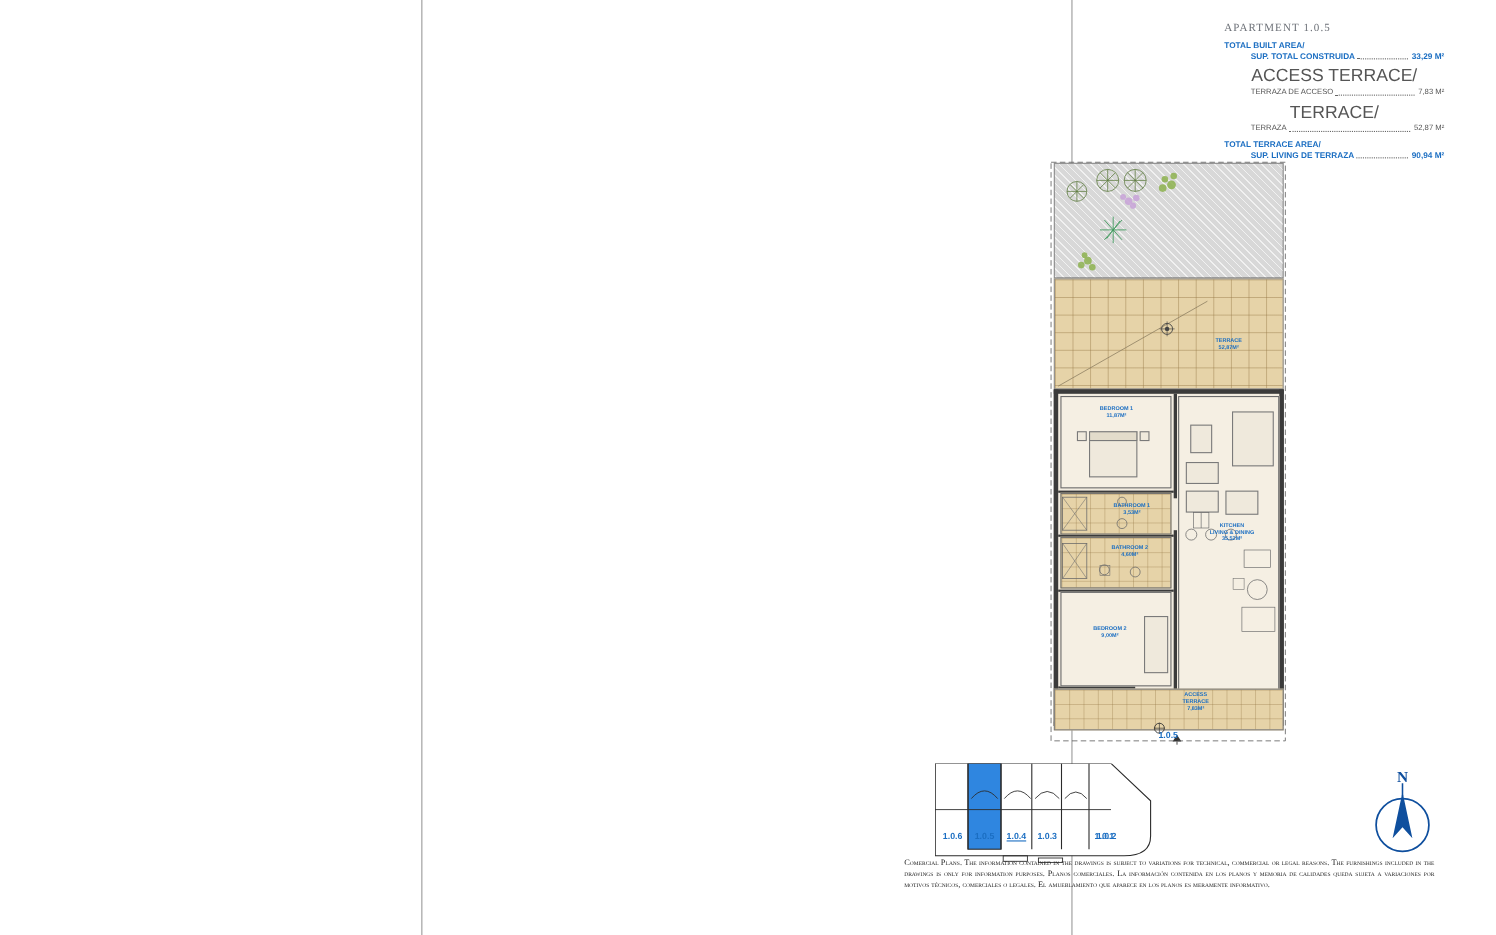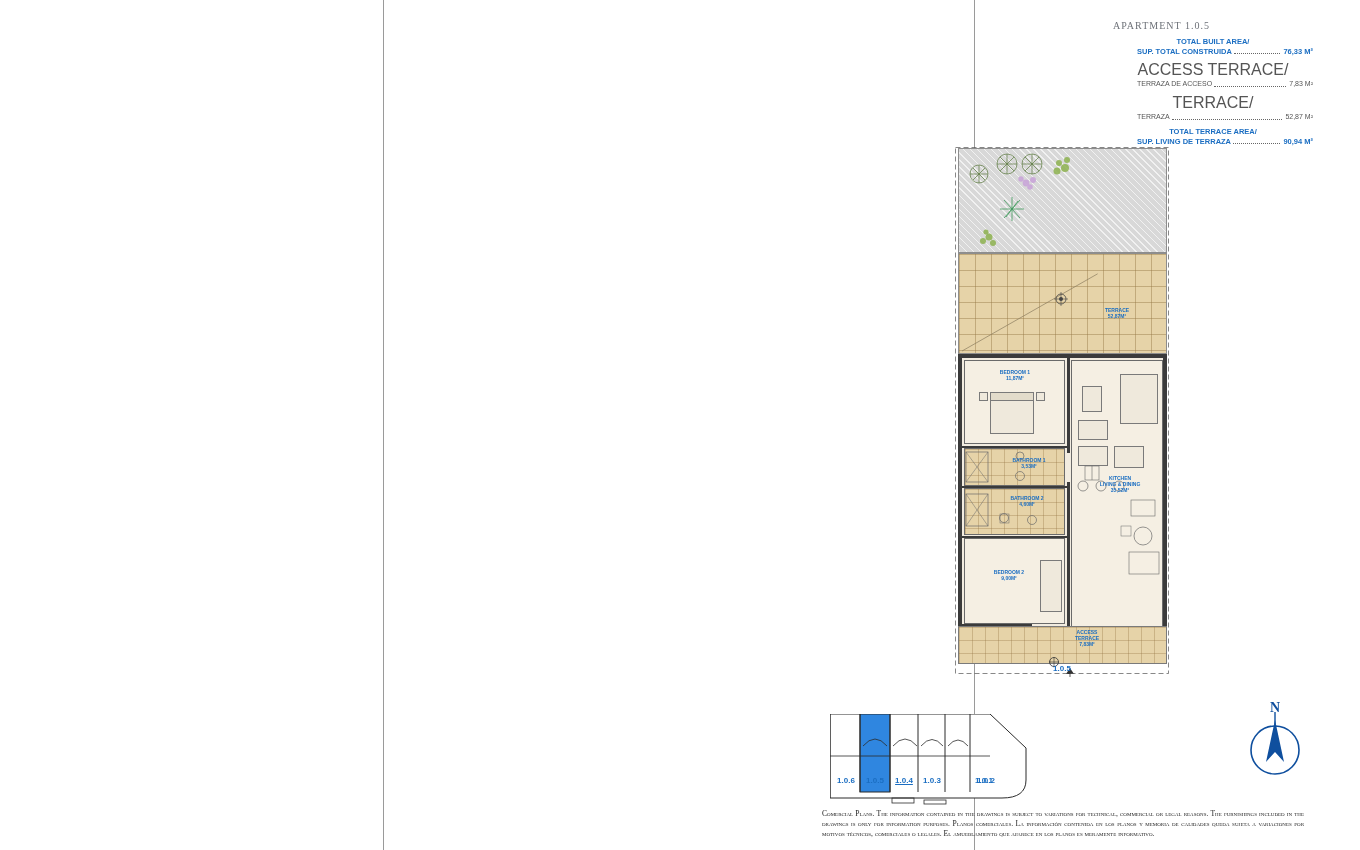--- a/index.html
+++ b/index.html
@@ -5,21 +5,21 @@
   html,body{margin:0;padding:0;background:#ffffff;}
   body{width:1360px;height:850px;position:relative;font-family:"Liberation Sans",sans-serif;overflow:hidden;}
   #sheet{position:absolute;left:383px;top:0;width:592px;height:850px;border-left:1px solid #9a9a9a;border-right:1px solid #9a9a9a;box-sizing:border-box;}
   
   #titleblock{position:absolute;left:729px;top:20px;width:200px;}
   #apt-title{font-family:"Liberation Serif",serif;font-size:10px;letter-spacing:1px;color:#6d7178;margin-bottom:6px;}
   .spec-row{display:flex;align-items:flex-end;font-size:7px;line-height:1.25;color:#3a3a3a;padding-left:24px;}
   .spec-row .labels{flex:0 0 auto;}
   .spec-row .dots{flex:1 1 auto;border-bottom:1px dotted #666;margin:0 3px 2px 2px;height:7px;}
   .spec-row .val{flex:0 0 auto;text-align:right;white-space:nowrap;}
-  .spec-blue{color:#1b6ec2;font-weight:bold;font-size:7.5px;text-align:center;}
+  .spec-blue{color:#1b6ec2;font-weight:bold;font-size:7.5px;}
   .spec-gray{color:#555;text-align:center;}
   .spec-block{margin-bottom:5px;}
   .l1{display:block;}
   
   #plan{position:absolute;left:570px;top:146px;width:216px;height:530px;}
   .blk{position:absolute;box-sizing:border-box;}
   
   #garden{left:4px;top:2px;width:209px;height:105px;background:#d8d8d8;border:1px solid #8d8d8d;}
   #garden-hatch{position:absolute;left:0;top:0;right:0;bottom:0;
     background-image:repeating-linear-gradient(45deg, rgba(255,255,255,.65) 0 1px, transparent 1px 5px);}
@@ -35,43 +35,43 @@
   
   #shell{left:4px;top:208px;width:209px;height:306px;background:#f2ece0;border:2px solid #2a2a2a;}
   .wall{position:absolute;background:#3b3b3b;}
   .room{position:absolute;background:#f5efe3;border:1px solid #6a6a6a;box-sizing:border-box;}
   .tilefloor{background-image:linear-gradient(to right, rgba(150,120,70,.35) 1px, transparent 1px),
                      linear-gradient(to bottom, rgba(150,120,70,.35) 1px, transparent 1px);
              background-size:13px 13px;background-color:#e6d3a8;}
   .furn{position:absolute;border:1px solid #7a7a7a;background:#efe9dc;box-sizing:border-box;}
   #apt-code{position:absolute;left:0;top:518px;width:216px;text-align:center;color:#1b6ec2;font-size:8px;font-weight:bold;}
   
-  #keyplan{position:absolute;left:446px;top:694px;width:200px;height:94px;margin-top:20px;}
+  #keyplan{position:absolute;left:466px;top:694px;width:200px;height:94px;}
   #kp-svg{position:absolute;left:0;top:0;}
   .kp-label{position:absolute;color:#1b6ec2;font-size:8px;font-weight:bold;top:62px;text-align:center;width:28px;}
   
   #compass{position:absolute;left:860px;top:700px;width:62px;height:78px;}
   #compass .n{position:absolute;left:26px;top:0;color:#0f4f9e;font-size:14px;font-weight:bold;font-family:"Liberation Serif",serif;}
   
-  #footer{position:absolute;left:438px;top:809px;width:482px;font-family:"Liberation Serif",serif;font-size:7.6px;line-height:1.32;color:#1a1a1a;font-variant:small-caps;text-align:justify;}
+  #footer{position:absolute;left:438px;top:779px;width:482px;font-family:"Liberation Serif",serif;font-size:7.6px;line-height:1.32;color:#1a1a1a;font-variant:small-caps;text-align:justify;}
 </style>
 </head>
 <body>
 
 <div id="sheet">
 
   <div id="titleblock">
     <div id="apt-title">APARTMENT 1.0.5</div>
 
     <div class="spec-block">
       <div class="l1 spec-blue">TOTAL BUILT AREA/</div>
       <div class="spec-row">
         <span class="labels spec-blue">SUP. TOTAL CONSTRUIDA</span>
         <span class="dots"></span>
-        <span class="val spec-blue">76,33 M²</span>
+        <span class="val spec-blue">33,29 M²</span>
       </div>
     </div>
 
     <div class="spec-block">
       <div class="l1 spec-gray">ACCESS TERRACE/</div>
       <div class="spec-row">
         <span class="labels spec-gray">TERRAZA DE ACCESO</span>
         <span class="dots"></span>
         <span class="val spec-gray">7,83 M²</span>
       </div>

